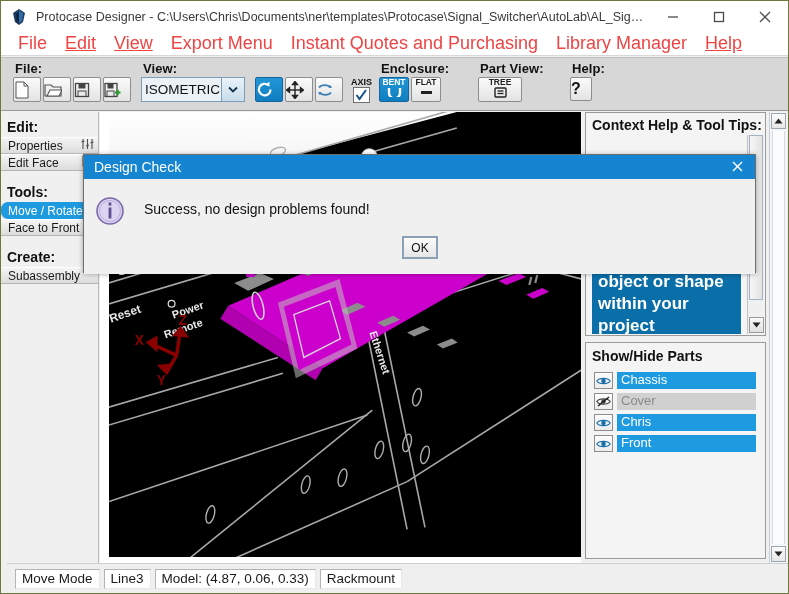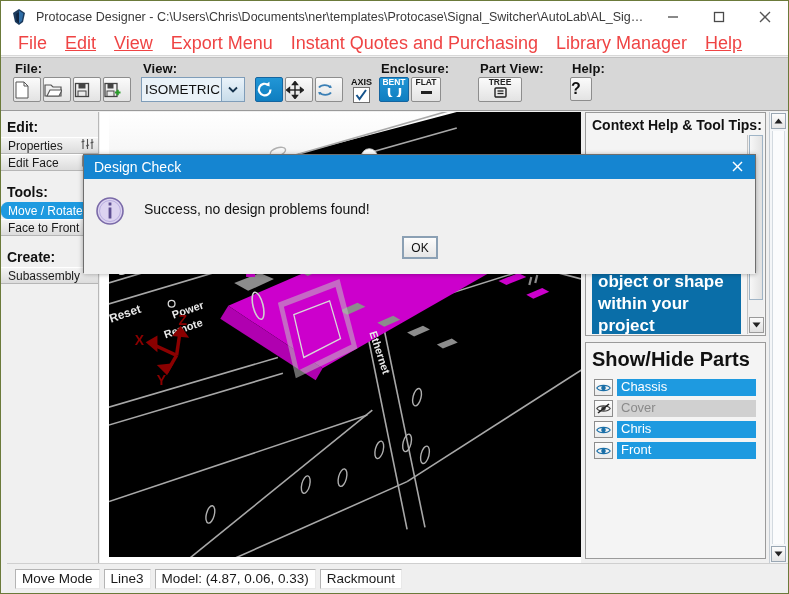--- a/index.html
+++ b/index.html
@@ -181,21 +181,21 @@
     position: absolute; left: 1px; bottom: 1px; width: 15px; height: 16px;
     background: linear-gradient(#fafafa,#e0e0e0); border: 1px solid #9a9a9a;
     display: flex; align-items: center; justify-content: center;
   }
 
   #rp-parts {
     position: absolute; left: 4px; top: 230px; right: 22px; bottom: 4px;
     border: 1px solid #9a9a9a; background: #f4f4f4;
   }
   #rp-parts-title {
-    font-size: 20px; font-weight: bold; color: #111; padding: 5px 0 6px 6px;
+    font-size: 14px; font-weight: bold; color: #111; padding: 5px 0 6px 6px;
   }
   .part-row { display: flex; align-items: center; gap: 4px; padding: 2px 0 2px 8px; }
   .eye-box {
     width: 19px; height: 17px; background: linear-gradient(#fdfdfd,#ececec);
     border: 1px solid #8d8d8d; display: flex; align-items: center;
     justify-content: center; flex: 0 0 auto;
   }
   .part-name {
     flex: 1 1 auto; height: 17px; line-height: 16px; font-size: 13px;
     padding-left: 4px; margin-right: 9px;

